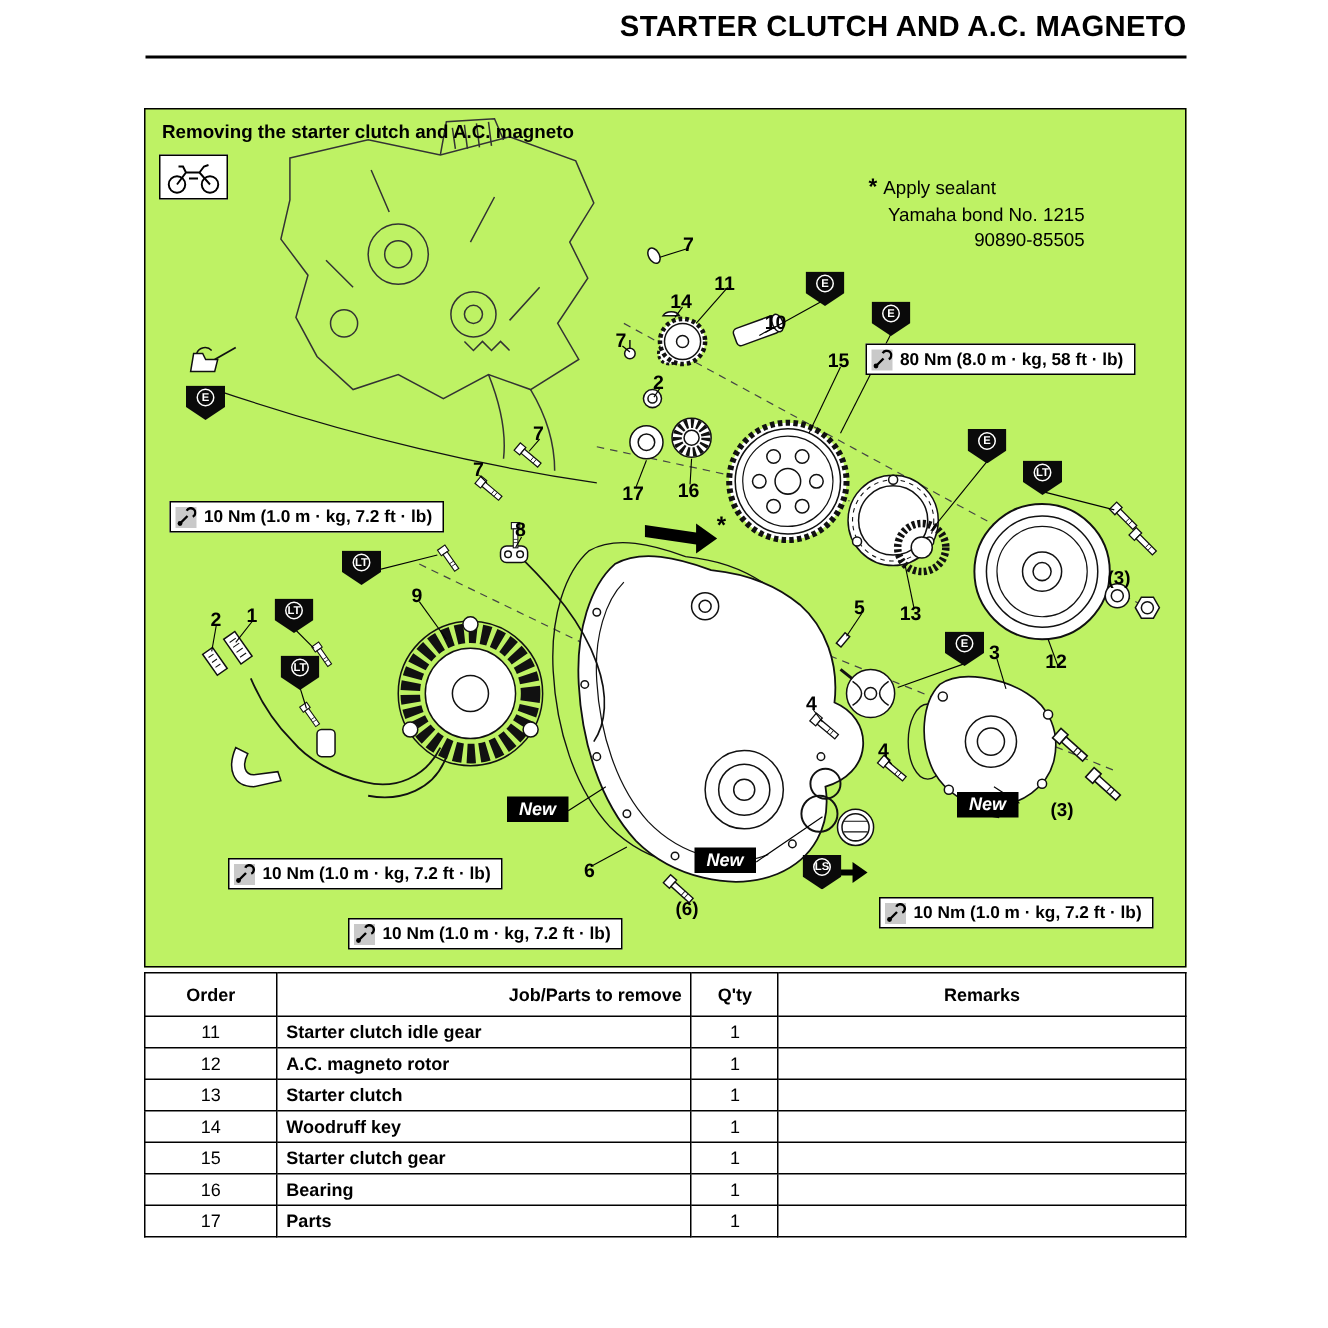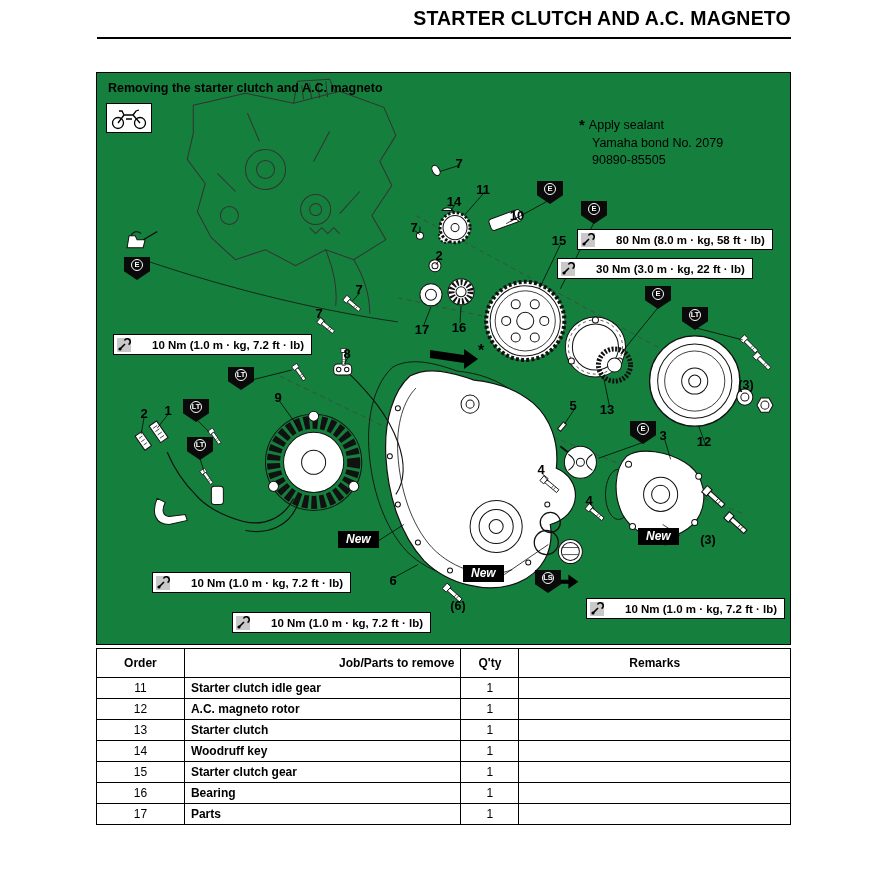--- a/index.html
+++ b/index.html
@@ -4,33 +4,33 @@
 <style>
   * { box-sizing: border-box; margin: 0; padding: 0; }
   html,body { background:#fff; }
   body { width:885px; height:885px; position:relative; font-family:"Liberation Sans", sans-serif; color:#000; }
 
   .page-title { position:absolute; top:7px; left:97px; width:694px; text-align:right;
                 font-size:19.5px; font-weight:bold; letter-spacing:0.2px; }
   .title-rule { position:absolute; top:37px; left:97px; width:694px; height:2px; background:#000; }
 
   .diagram-box { position:absolute; left:96px; top:72px; width:695px; height:573px;
-                 border:1.6px solid #000; overflow:hidden; background:#15803d; }
+                 border:1.6px solid #000; overflow:hidden; background:#bef264;text-align:right; }
   .diagram-box svg.art { position:absolute; inset:0; width:100%; height:100%; }
 
   .dheading { position:absolute; left:11px; top:8px; font-size:12.5px; font-weight:bold; }
   .moto-box { position:absolute; left:9px; top:30px; width:46px; height:30px;
               border:1.3px solid #000; display:flex; align-items:center; justify-content:center; background:#fff; }
 
   .note { position:absolute; left:482px; top:44px; font-size:12.5px; line-height:1.4; }
   .note .row1 { display:flex; gap:4px; }
   .note .star { font-weight:bold; font-size:15px; line-height:1.1; }
   .note .ind { margin-left:13px; }
 
-  .torque { position:absolute; display:flex; align-items:center; gap:21px; height:21px;
+  .torque { position:absolute; display:flex; align-items:center; gap:5px; height:21px;
             border:1.6px solid #000; background:#fff; padding:0 7px 0 3px;
             font-size:11.5px; font-weight:bold; white-space:nowrap; }
   .torque .wicon { width:14px; height:14px; background:#c9c9c9; display:flex;
                    align-items:center; justify-content:center; flex:none; }
 
   .newtag { position:absolute; background:#000; color:#fff; font-weight:bold; font-style:italic;
             font-size:12px; padding:1px 8px 2px 8px; line-height:1.2; }
 
   .badge { position:absolute; width:26px; height:23px; background:#0a0a0a;
            clip-path:polygon(0 0,100% 0,100% 62%,50% 100%,0 62%);
@@ -295,50 +295,41 @@
       <circle cx="31" cy="17" r="5.5" fill="none" stroke="#000" stroke-width="1.3"></circle>
       <path d="M9,17 L15,9 L24,9 L31,17 M15,9 L13,5 L10,5 M24,9 L27,5 L30,4 M17,13 L23,13" stroke="#000" stroke-width="1.3" fill="none"></path>
     </svg>
   </div>
 
   <div class="note">
     <div class="row1">
       <span class="star">*</span>
       <span>Apply  sealant</span>
     </div>
-    <div class="ind">Yamaha bond No. 2079</div>
+    <div class="ind">Yamaha bond No. 1215</div>
     <div class="ind">90890-85505</div>
   </div>
 
   <div class="torque" style="left:16px;top:261px">
     <span class="wicon">
         <svg width="13" height="13" viewBox="0 0 13 13">
           <path d="M1.5,11.5 L7,6 M6.5,2.5 a3,3 0 1 1 4,4" stroke="#000" stroke-width="1.6" fill="none"></path>
           <circle cx="2" cy="11" r="1.6" fill="#000"></circle>
         </svg>
       </span>
     <span>10 Nm (1.0 m · kg, 7.2 ft · lb)</span>
   </div>
   <div class="torque" style="left:480px;top:156px">
     <span class="wicon">
         <svg width="13" height="13" viewBox="0 0 13 13">
           <path d="M1.5,11.5 L7,6 M6.5,2.5 a3,3 0 1 1 4,4" stroke="#000" stroke-width="1.6" fill="none"></path>
           <circle cx="2" cy="11" r="1.6" fill="#000"></circle>
         </svg>
       </span>
     <span>80 Nm (8.0 m · kg, 58 ft · lb)</span>
-  </div>
-  <div class="torque" style="left:460px;top:185px">
-    <span class="wicon">
-        <svg width="13" height="13" viewBox="0 0 13 13">
-          <path d="M1.5,11.5 L7,6 M6.5,2.5 a3,3 0 1 1 4,4" stroke="#000" stroke-width="1.6" fill="none"></path>
-          <circle cx="2" cy="11" r="1.6" fill="#000"></circle>
-        </svg>
-      </span>
-    <span>30 Nm (3.0 m · kg, 22 ft · lb)</span>
   </div>
   <div class="torque" style="left:55px;top:499px">
     <span class="wicon">
         <svg width="13" height="13" viewBox="0 0 13 13">
           <path d="M1.5,11.5 L7,6 M6.5,2.5 a3,3 0 1 1 4,4" stroke="#000" stroke-width="1.6" fill="none"></path>
           <circle cx="2" cy="11" r="1.6" fill="#000"></circle>
         </svg>
       </span>
     <span>10 Nm (1.0 m · kg, 7.2 ft · lb)</span>
   </div>

